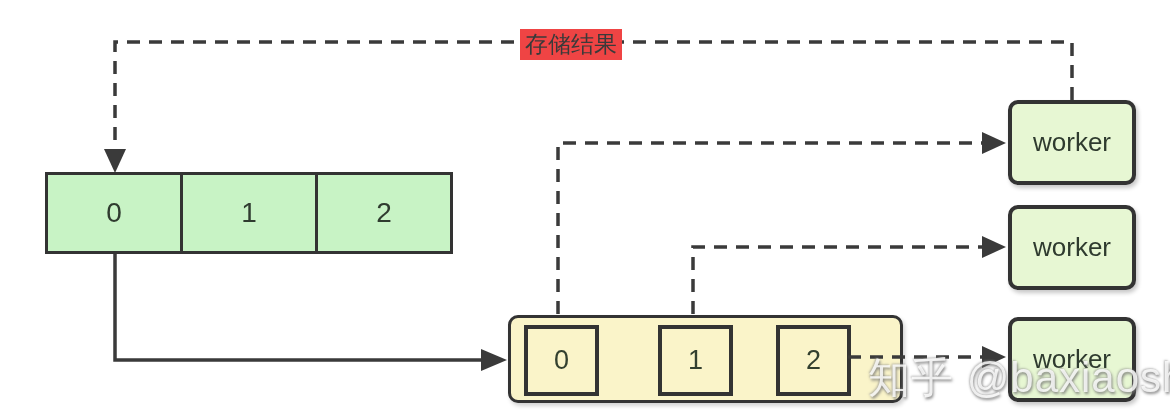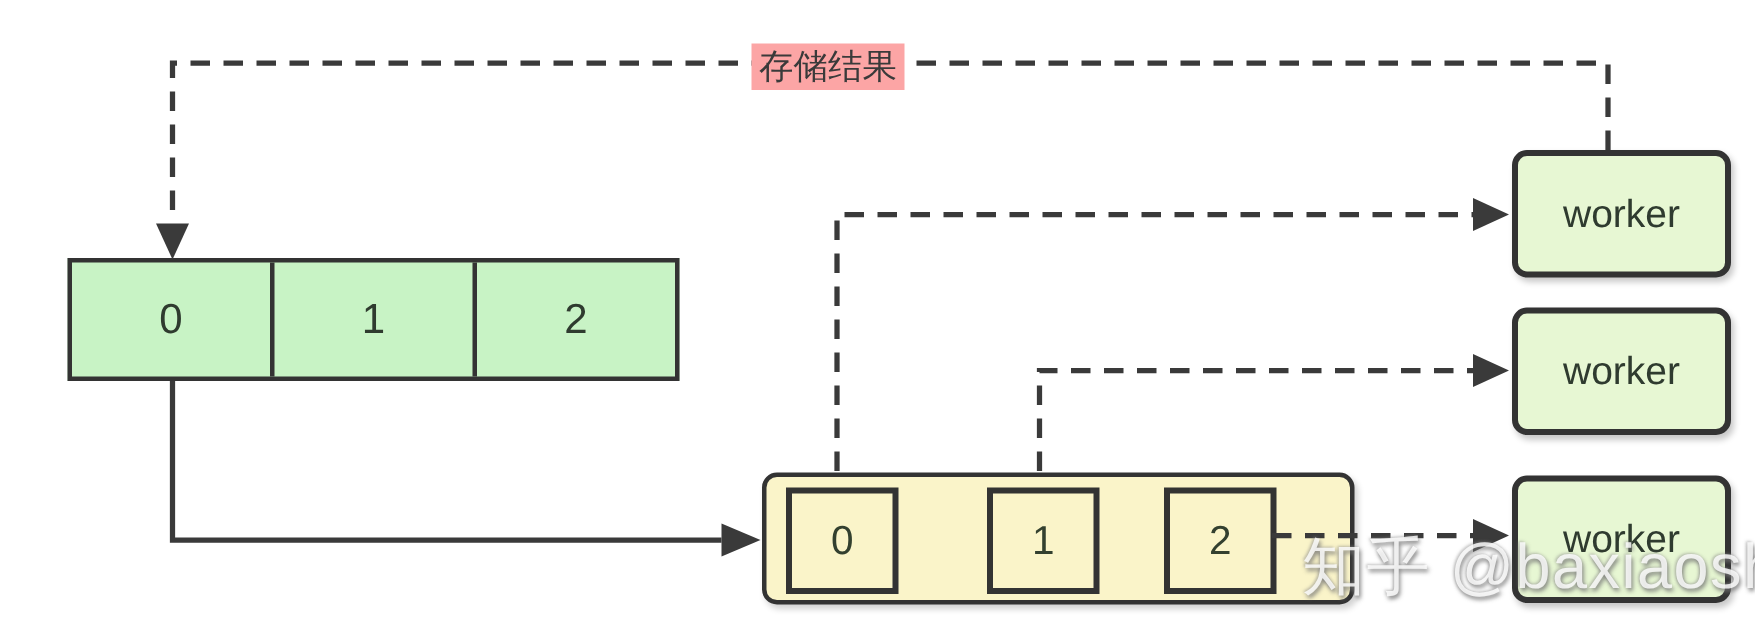--- a/index.html
+++ b/index.html
@@ -69,41 +69,41 @@
     color: #33402f;
   }
   .q0 { left: 13px; }
   .q1 { left: 147px; }
   .q2 { left: 265px; }
 
   
   .worker {
     position: absolute;
     left: 1008px;
-    width: 146px; height: 85px;
+    width: 128px; height: 85px;
     background: var(--worker-fill, #e7f7d3);
     border: 4px solid #333333;
     border-radius: 10px;
     box-sizing: border-box;
     display: flex; align-items: center; justify-content: center;
     font-size: 26px;
     color: #2f3b2f;
     box-shadow: 2px 3px 4px rgba(0,0,0,0.22);
     z-index: 2;
   }
   .w1 { top: 100px; }
   .w2 { top: 205px; }
   .w3 { top: 317px; }
 
   
   .store-label {
     position: absolute;
-    left: 501px; top: 29px;
+    left: 520px; top: 29px;
     padding: 0 5px;
-    background: #fca5a5;
+    background: #ef4444;
     font-size: 23px;
     color: #3a3a3a;
     z-index: 6;
     white-space: nowrap;
     text-align: right;
   }
 
   
   .watermark {
     position: absolute;

